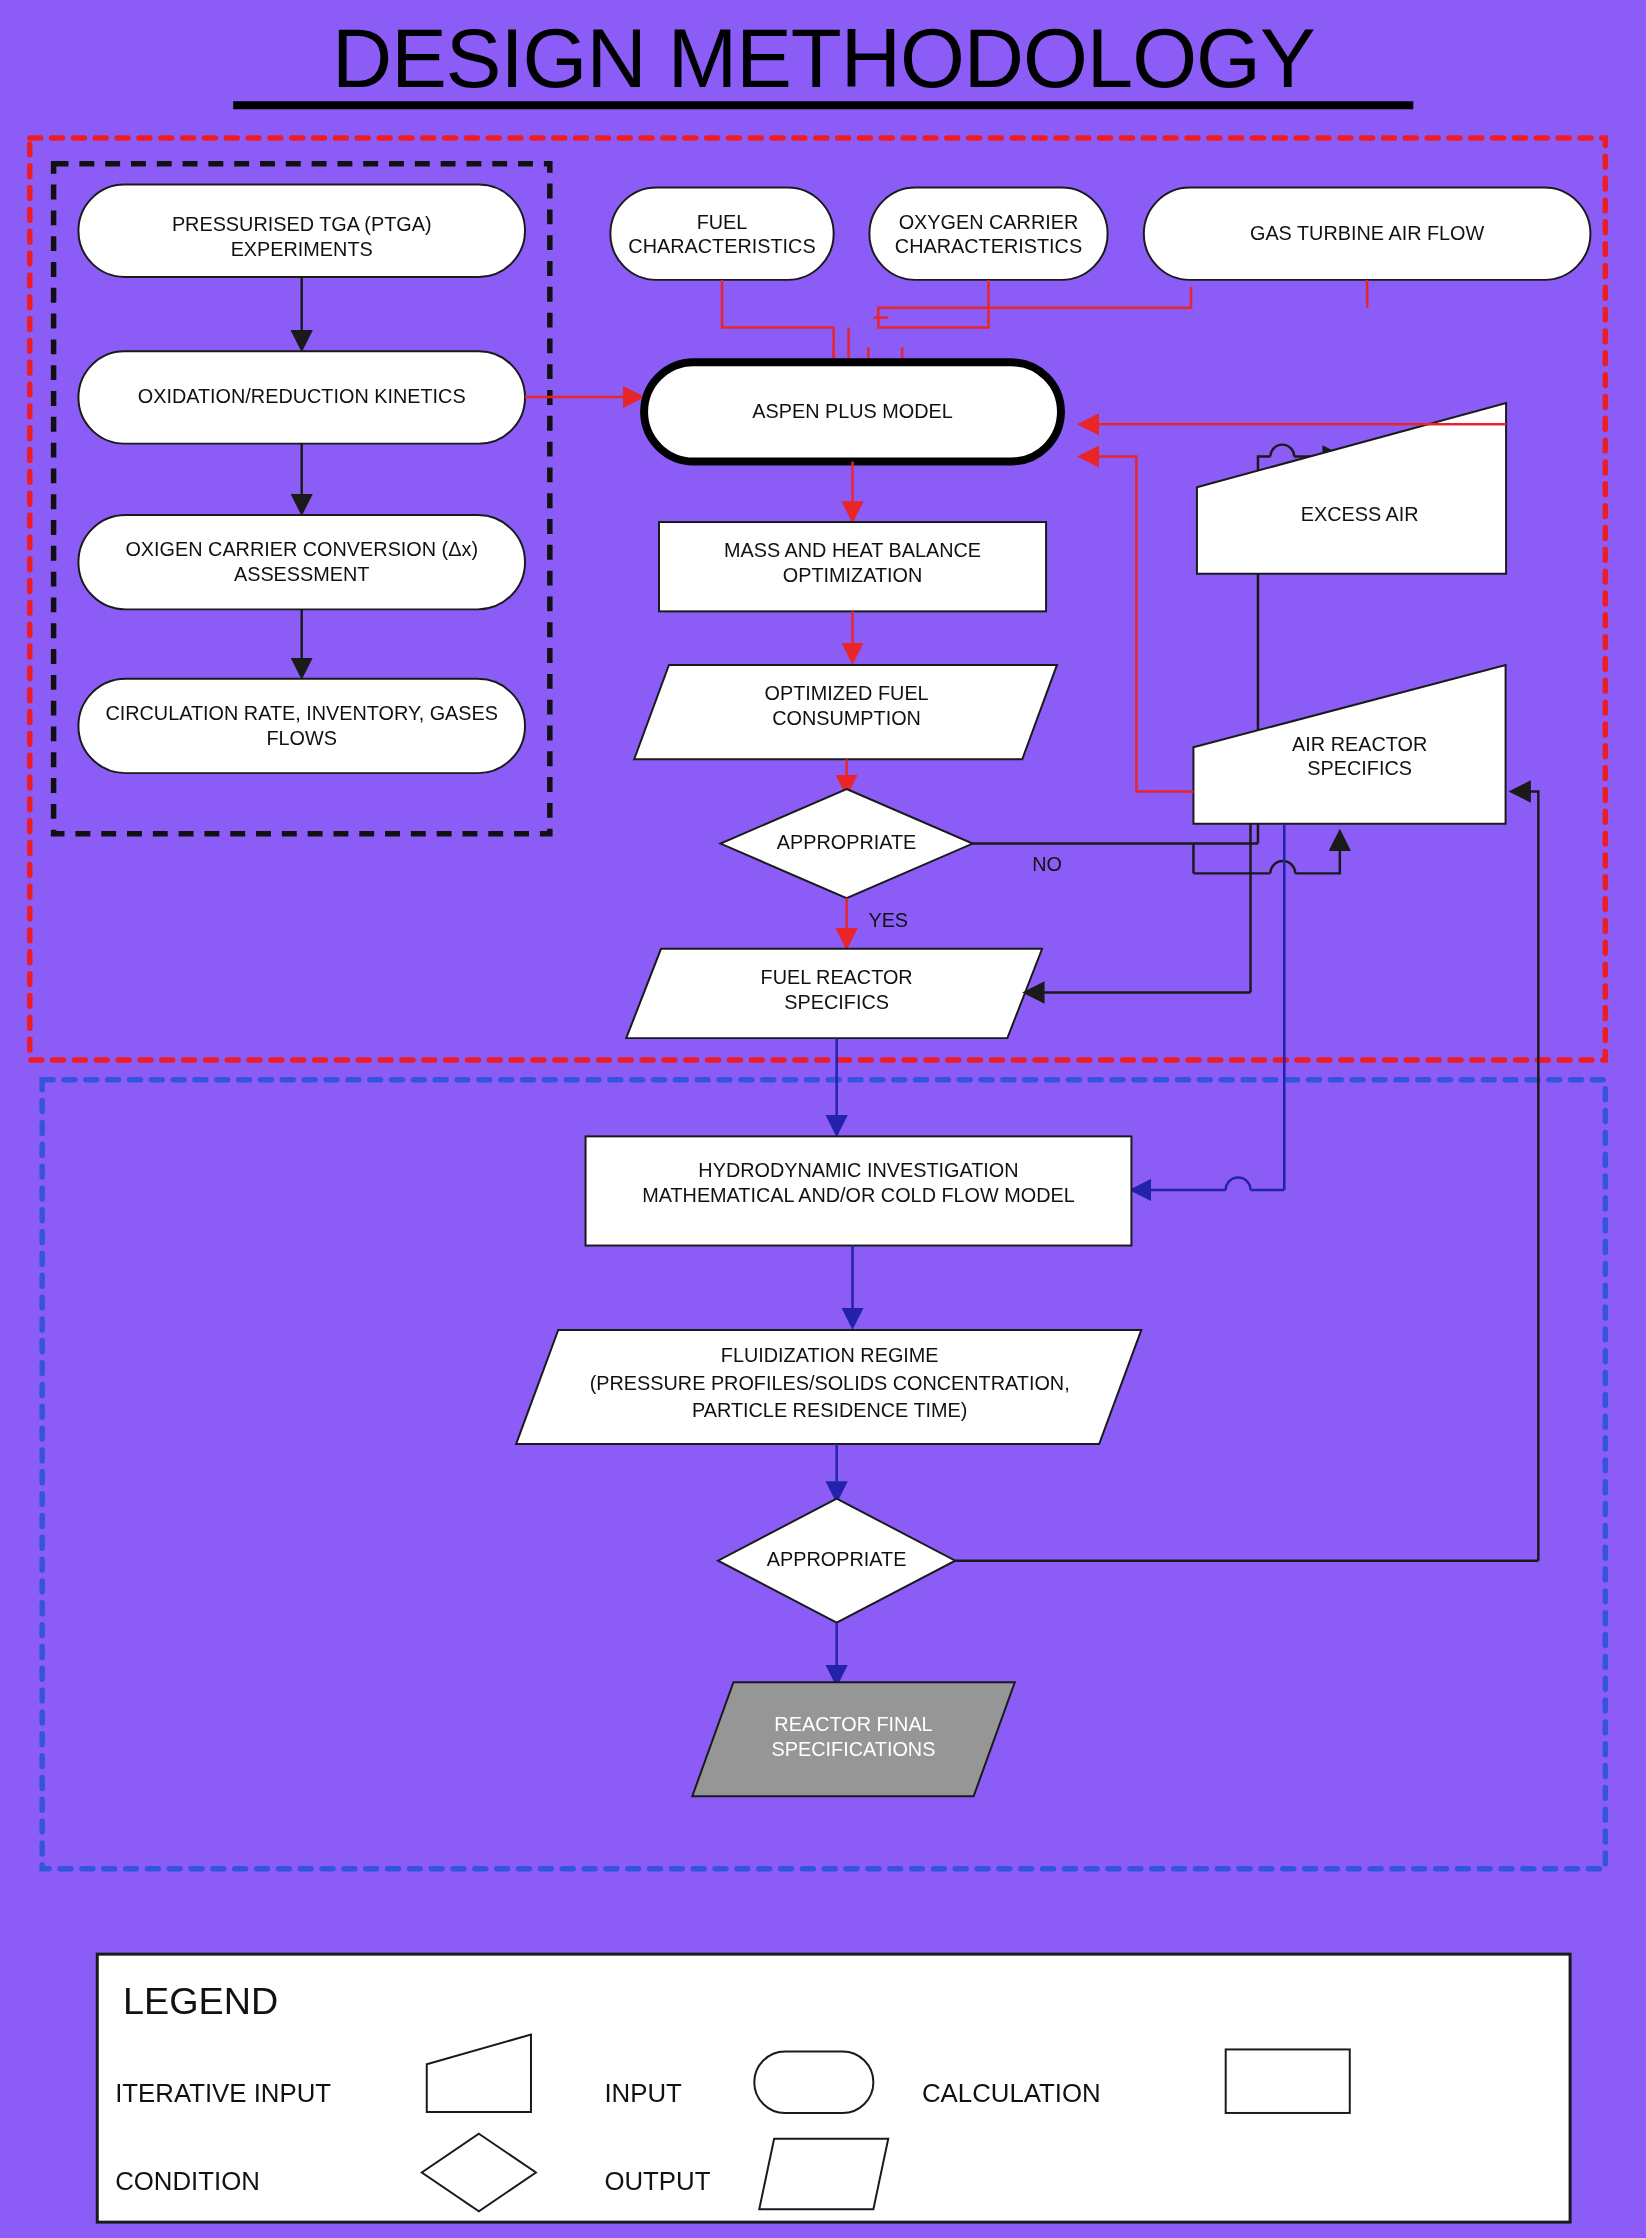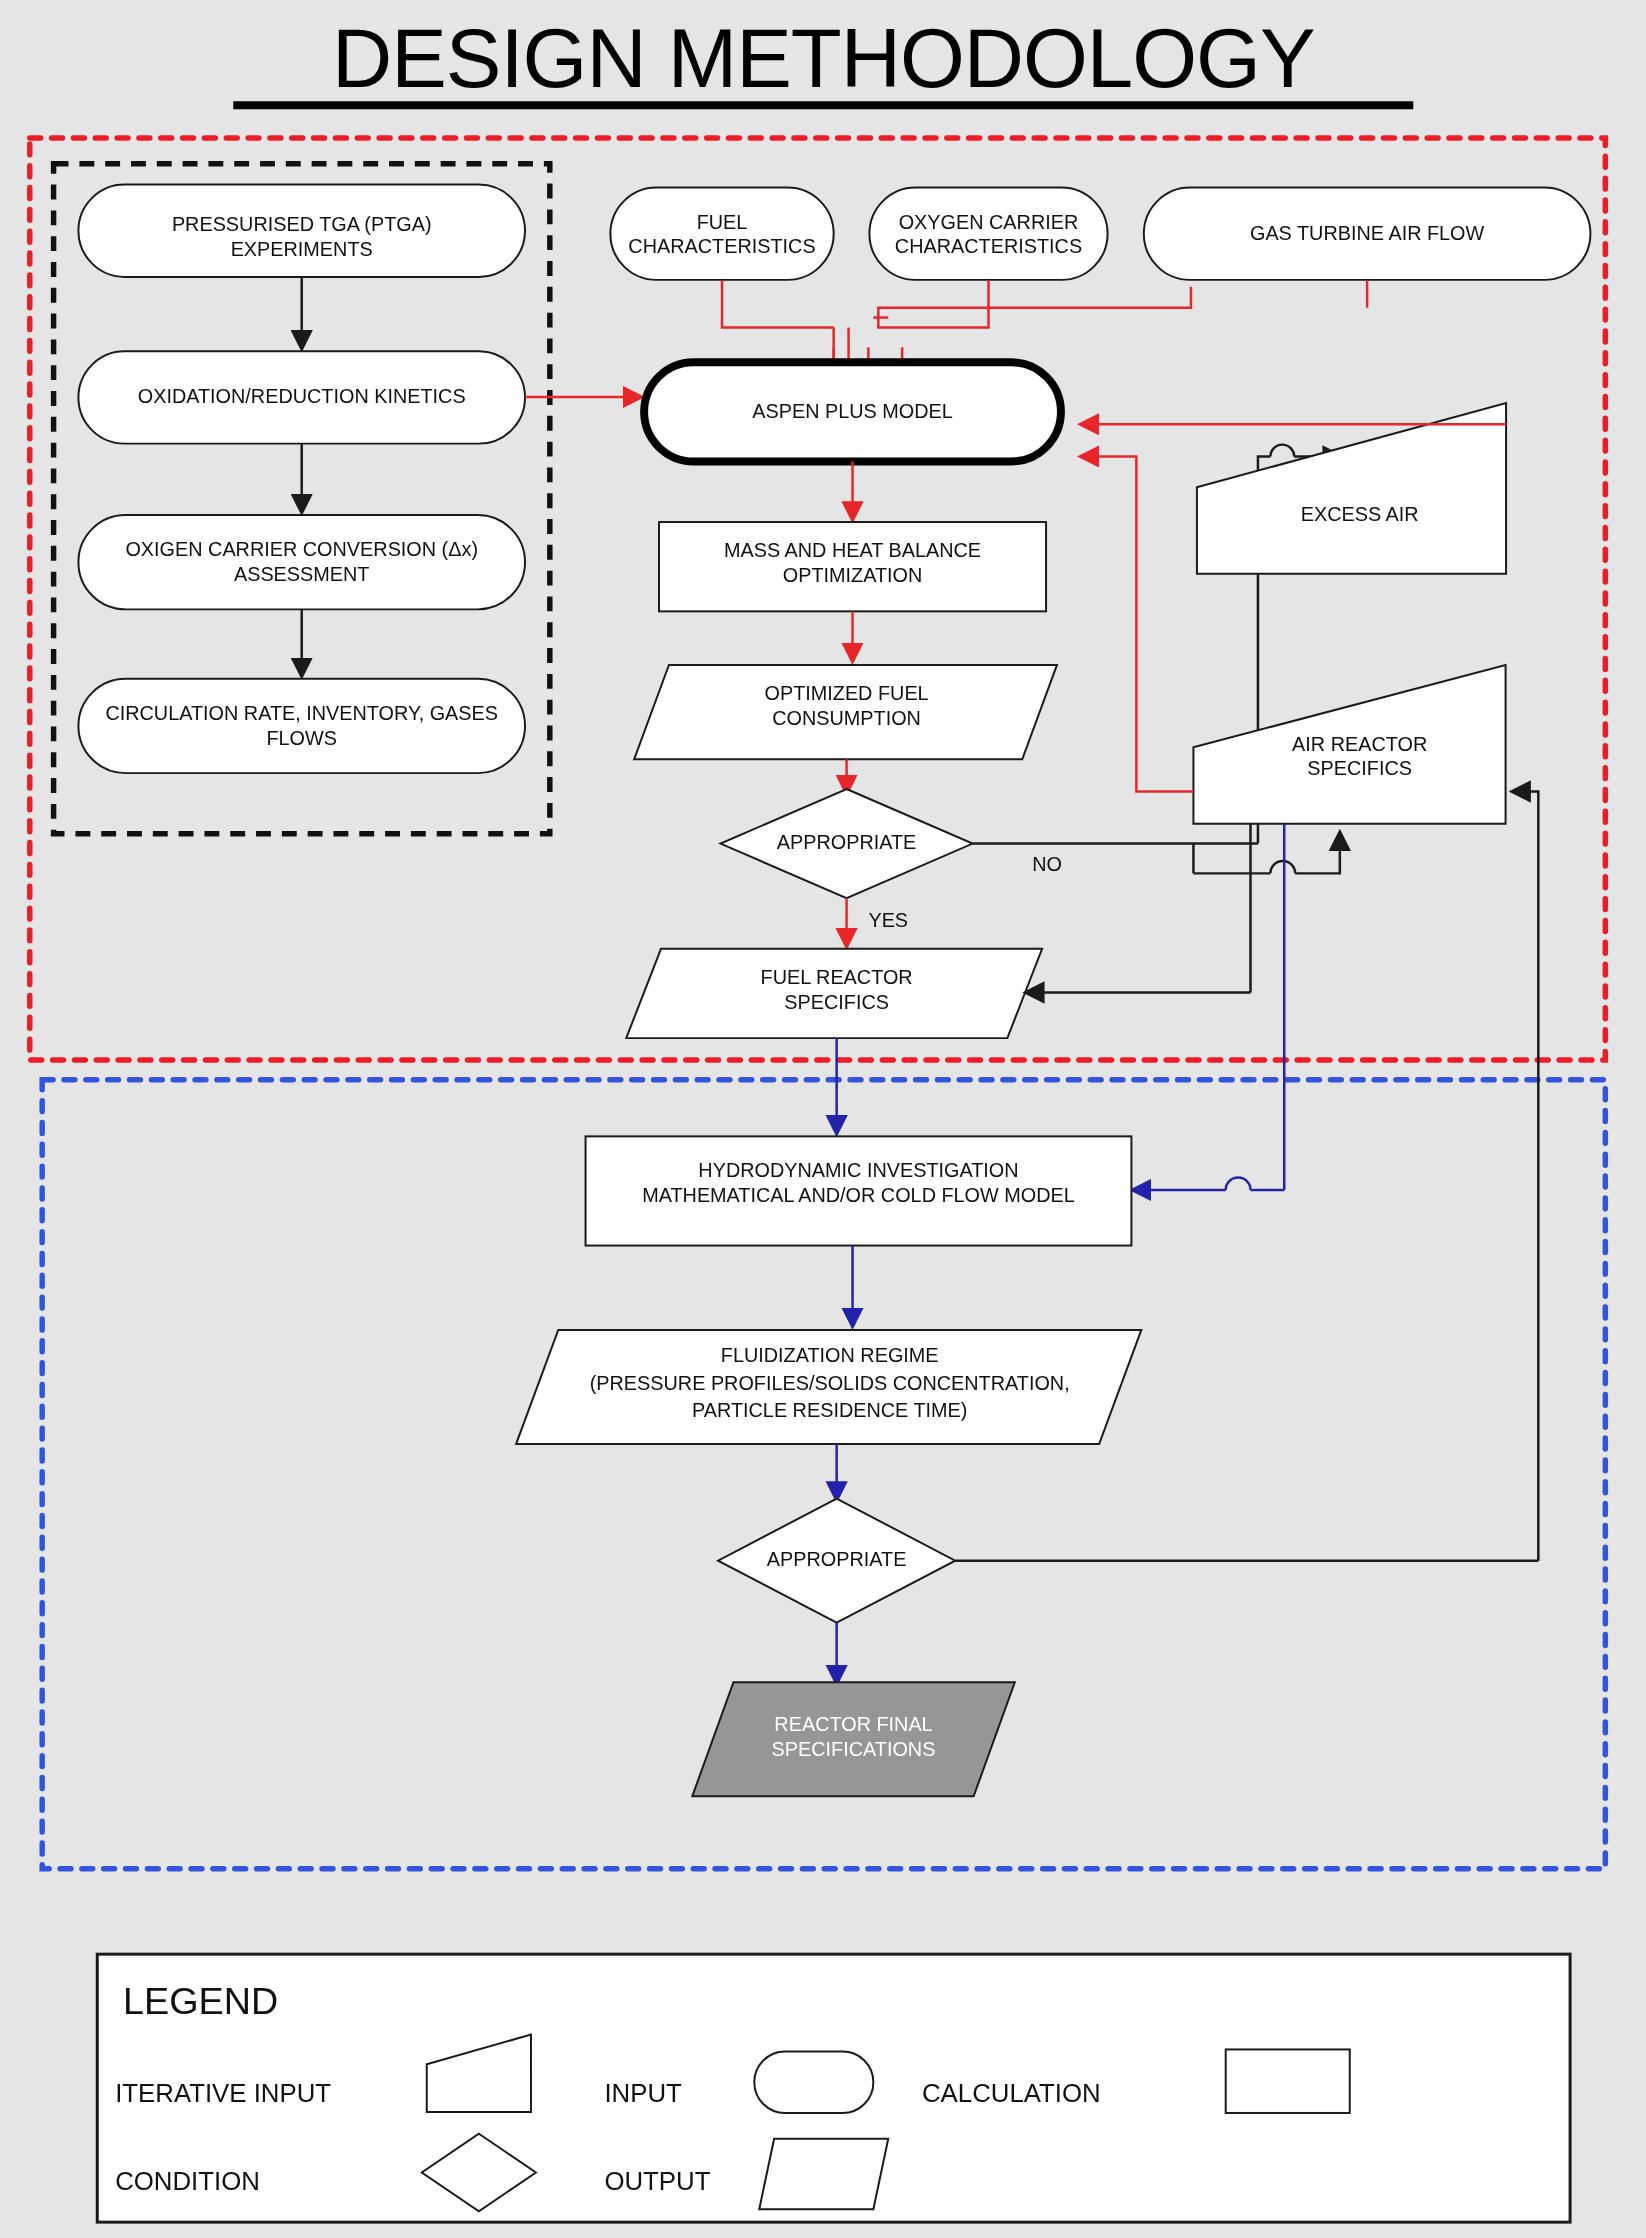--- a/index.html
+++ b/index.html
@@ -1,17 +1,17 @@
 <!DOCTYPE html>
 <html style="font-size:8px"><head>
 <meta charset="utf-8">
 <style>
   html,body{margin:0;padding:0;background:#ffffff;}
   body{font-family:"Liberation Sans", sans-serif;}
-  #page{position:relative;width:1647px;height:2239px;background:#e5e5e5;overflow:hidden;}
+  #page{position:relative;width:1647px;height:2239px;background:#8b5cf6;overflow:hidden;}
   svg{display:block;}
   .shape{fill:#ffffff;stroke:#1a1a1a;stroke-width:4;}
   .shape-thick{fill:#ffffff;stroke:#000000;stroke-width:16;}
   .shape-filled{fill:#969696;stroke:#1a1a1a;stroke-width:4;}
   .lbl{font-family:"Liberation Sans", sans-serif;font-size:40px;fill:#111;text-anchor:middle;dominant-baseline:middle;}
   .lbl-white{font-family:"Liberation Sans", sans-serif;font-size:40px;fill:#ffffff;text-anchor:middle;dominant-baseline:middle;}
   .lbl-leg{font-family:"Liberation Sans", sans-serif;font-size:52px;fill:#111;text-anchor:start;dominant-baseline:middle;}
   .lbl-leg-title{font-family:"Liberation Sans", sans-serif;font-size:76px;fill:#111;text-anchor:start;dominant-baseline:middle;}
   .title{font-family:"Liberation Sans", sans-serif;font-size:168px;fill:#000;text-anchor:middle;dominant-baseline:middle;letter-spacing:-2px;}
   .ln-red{stroke:#e8262a;stroke-width:5;fill:none;}

